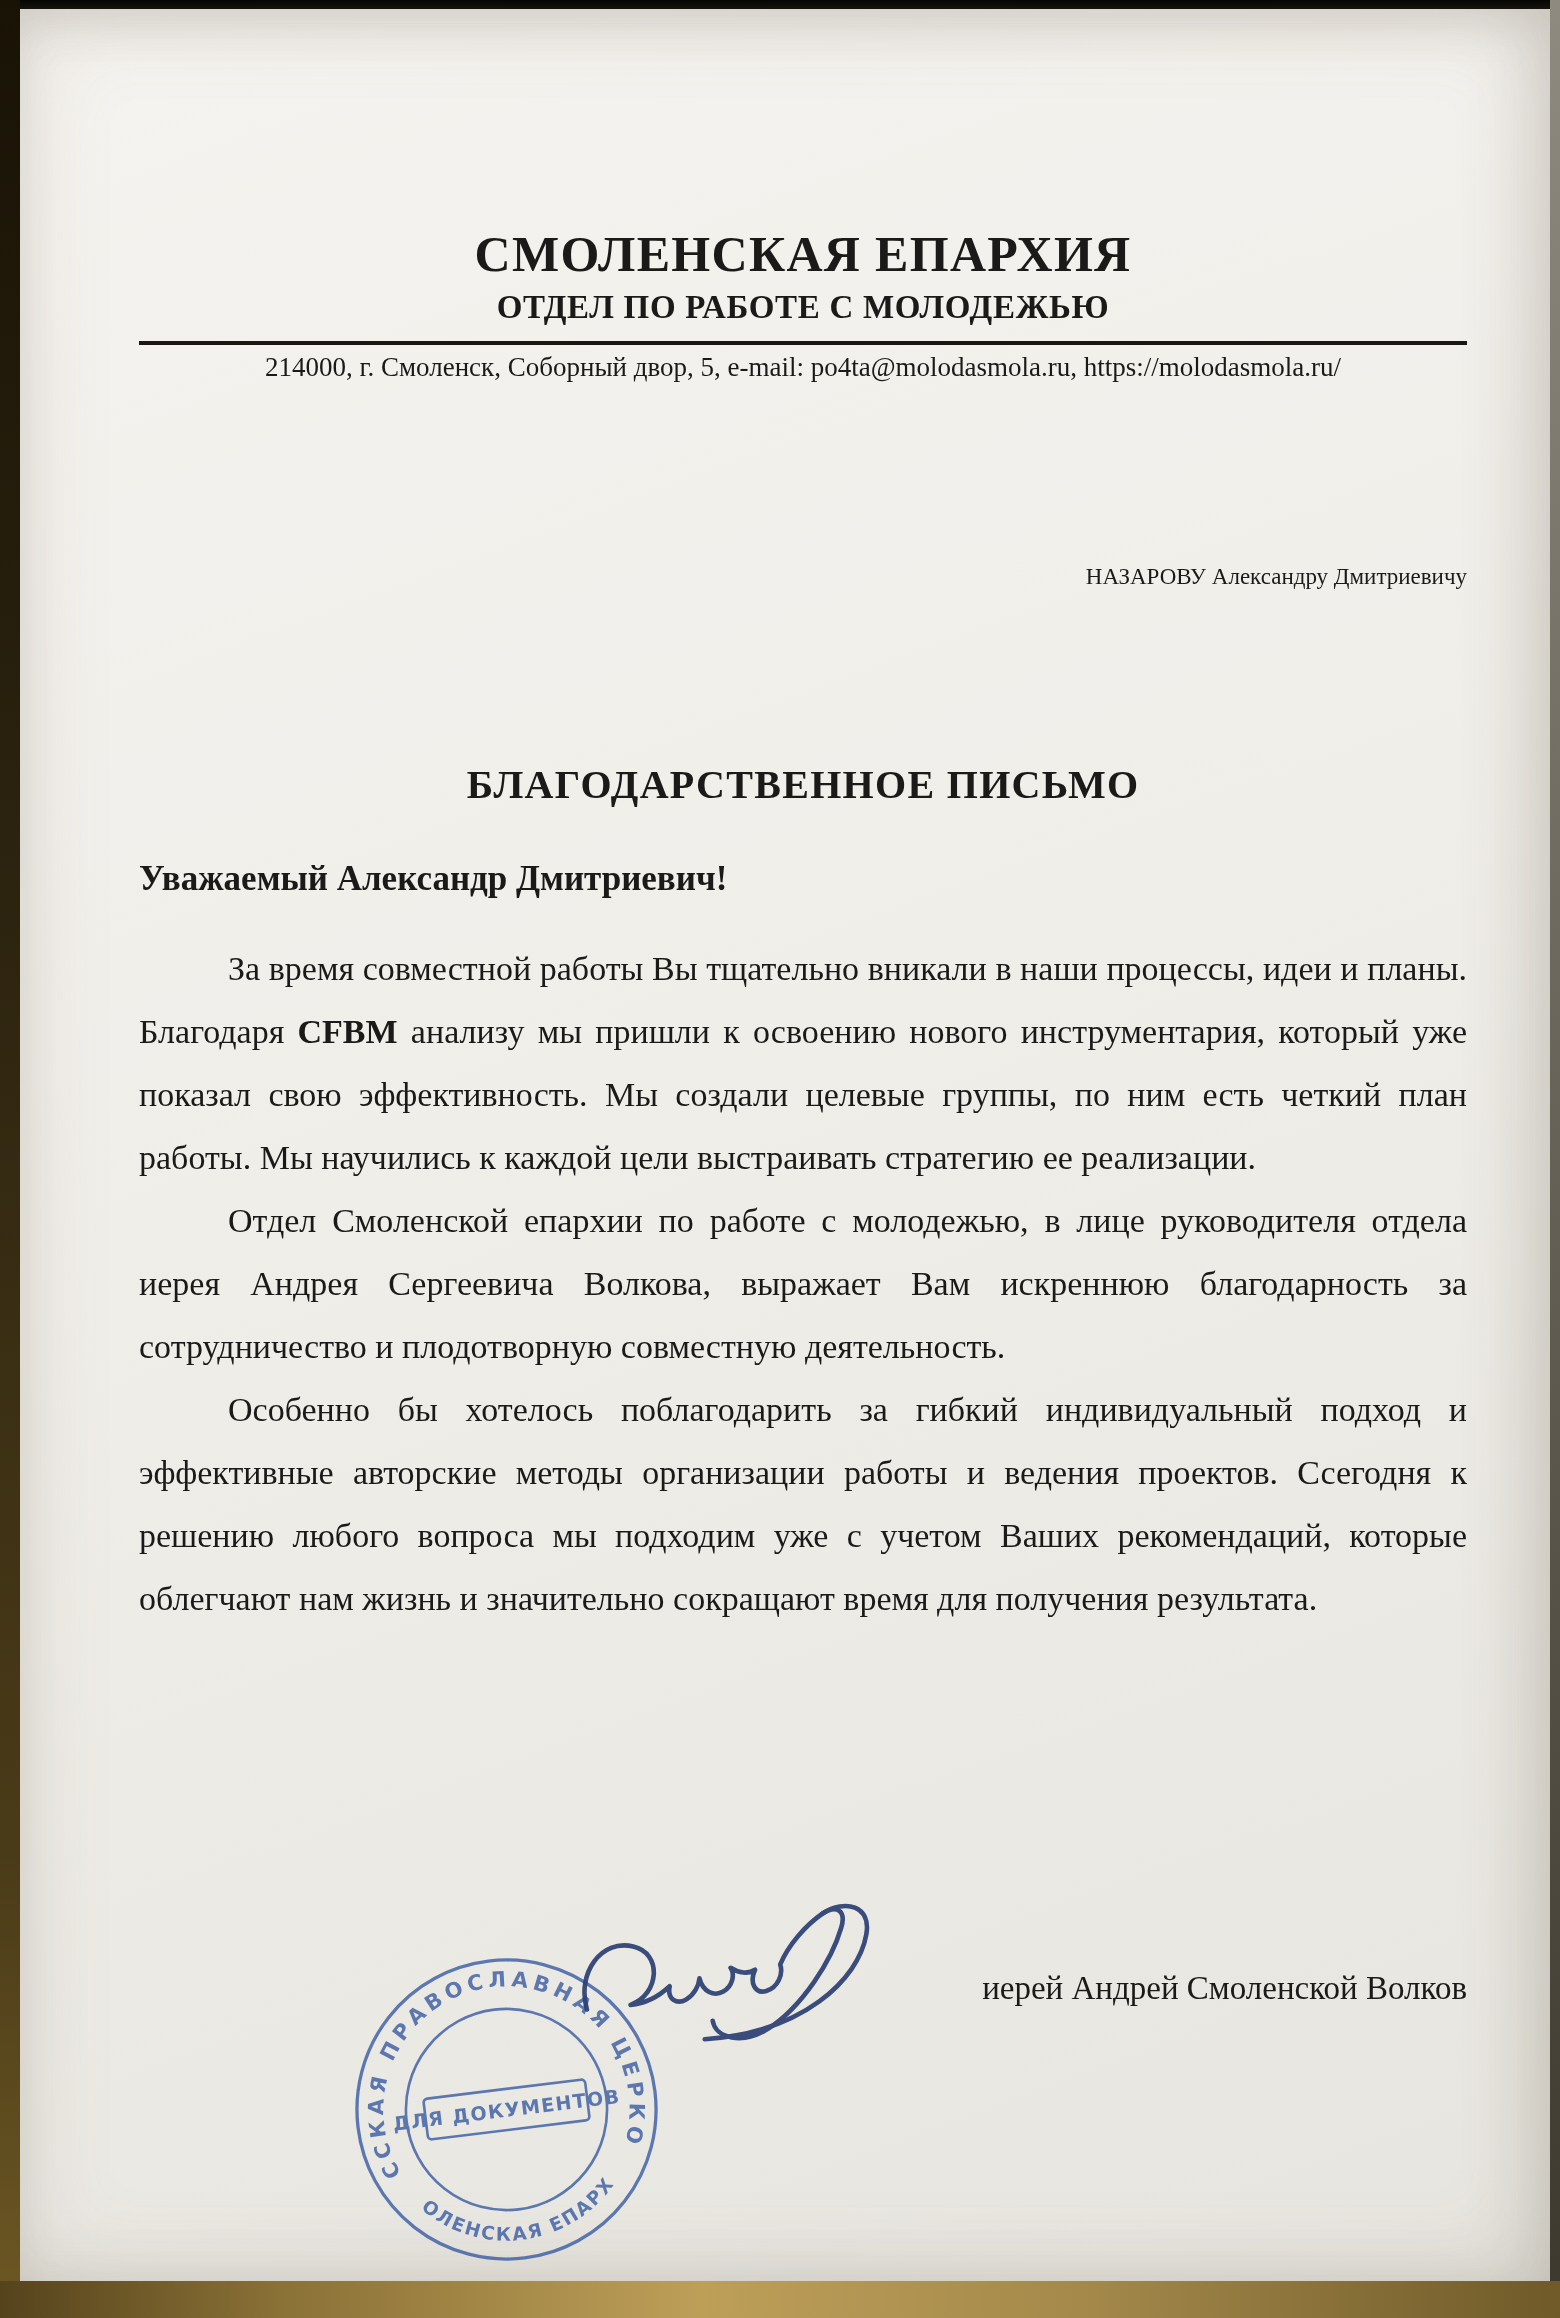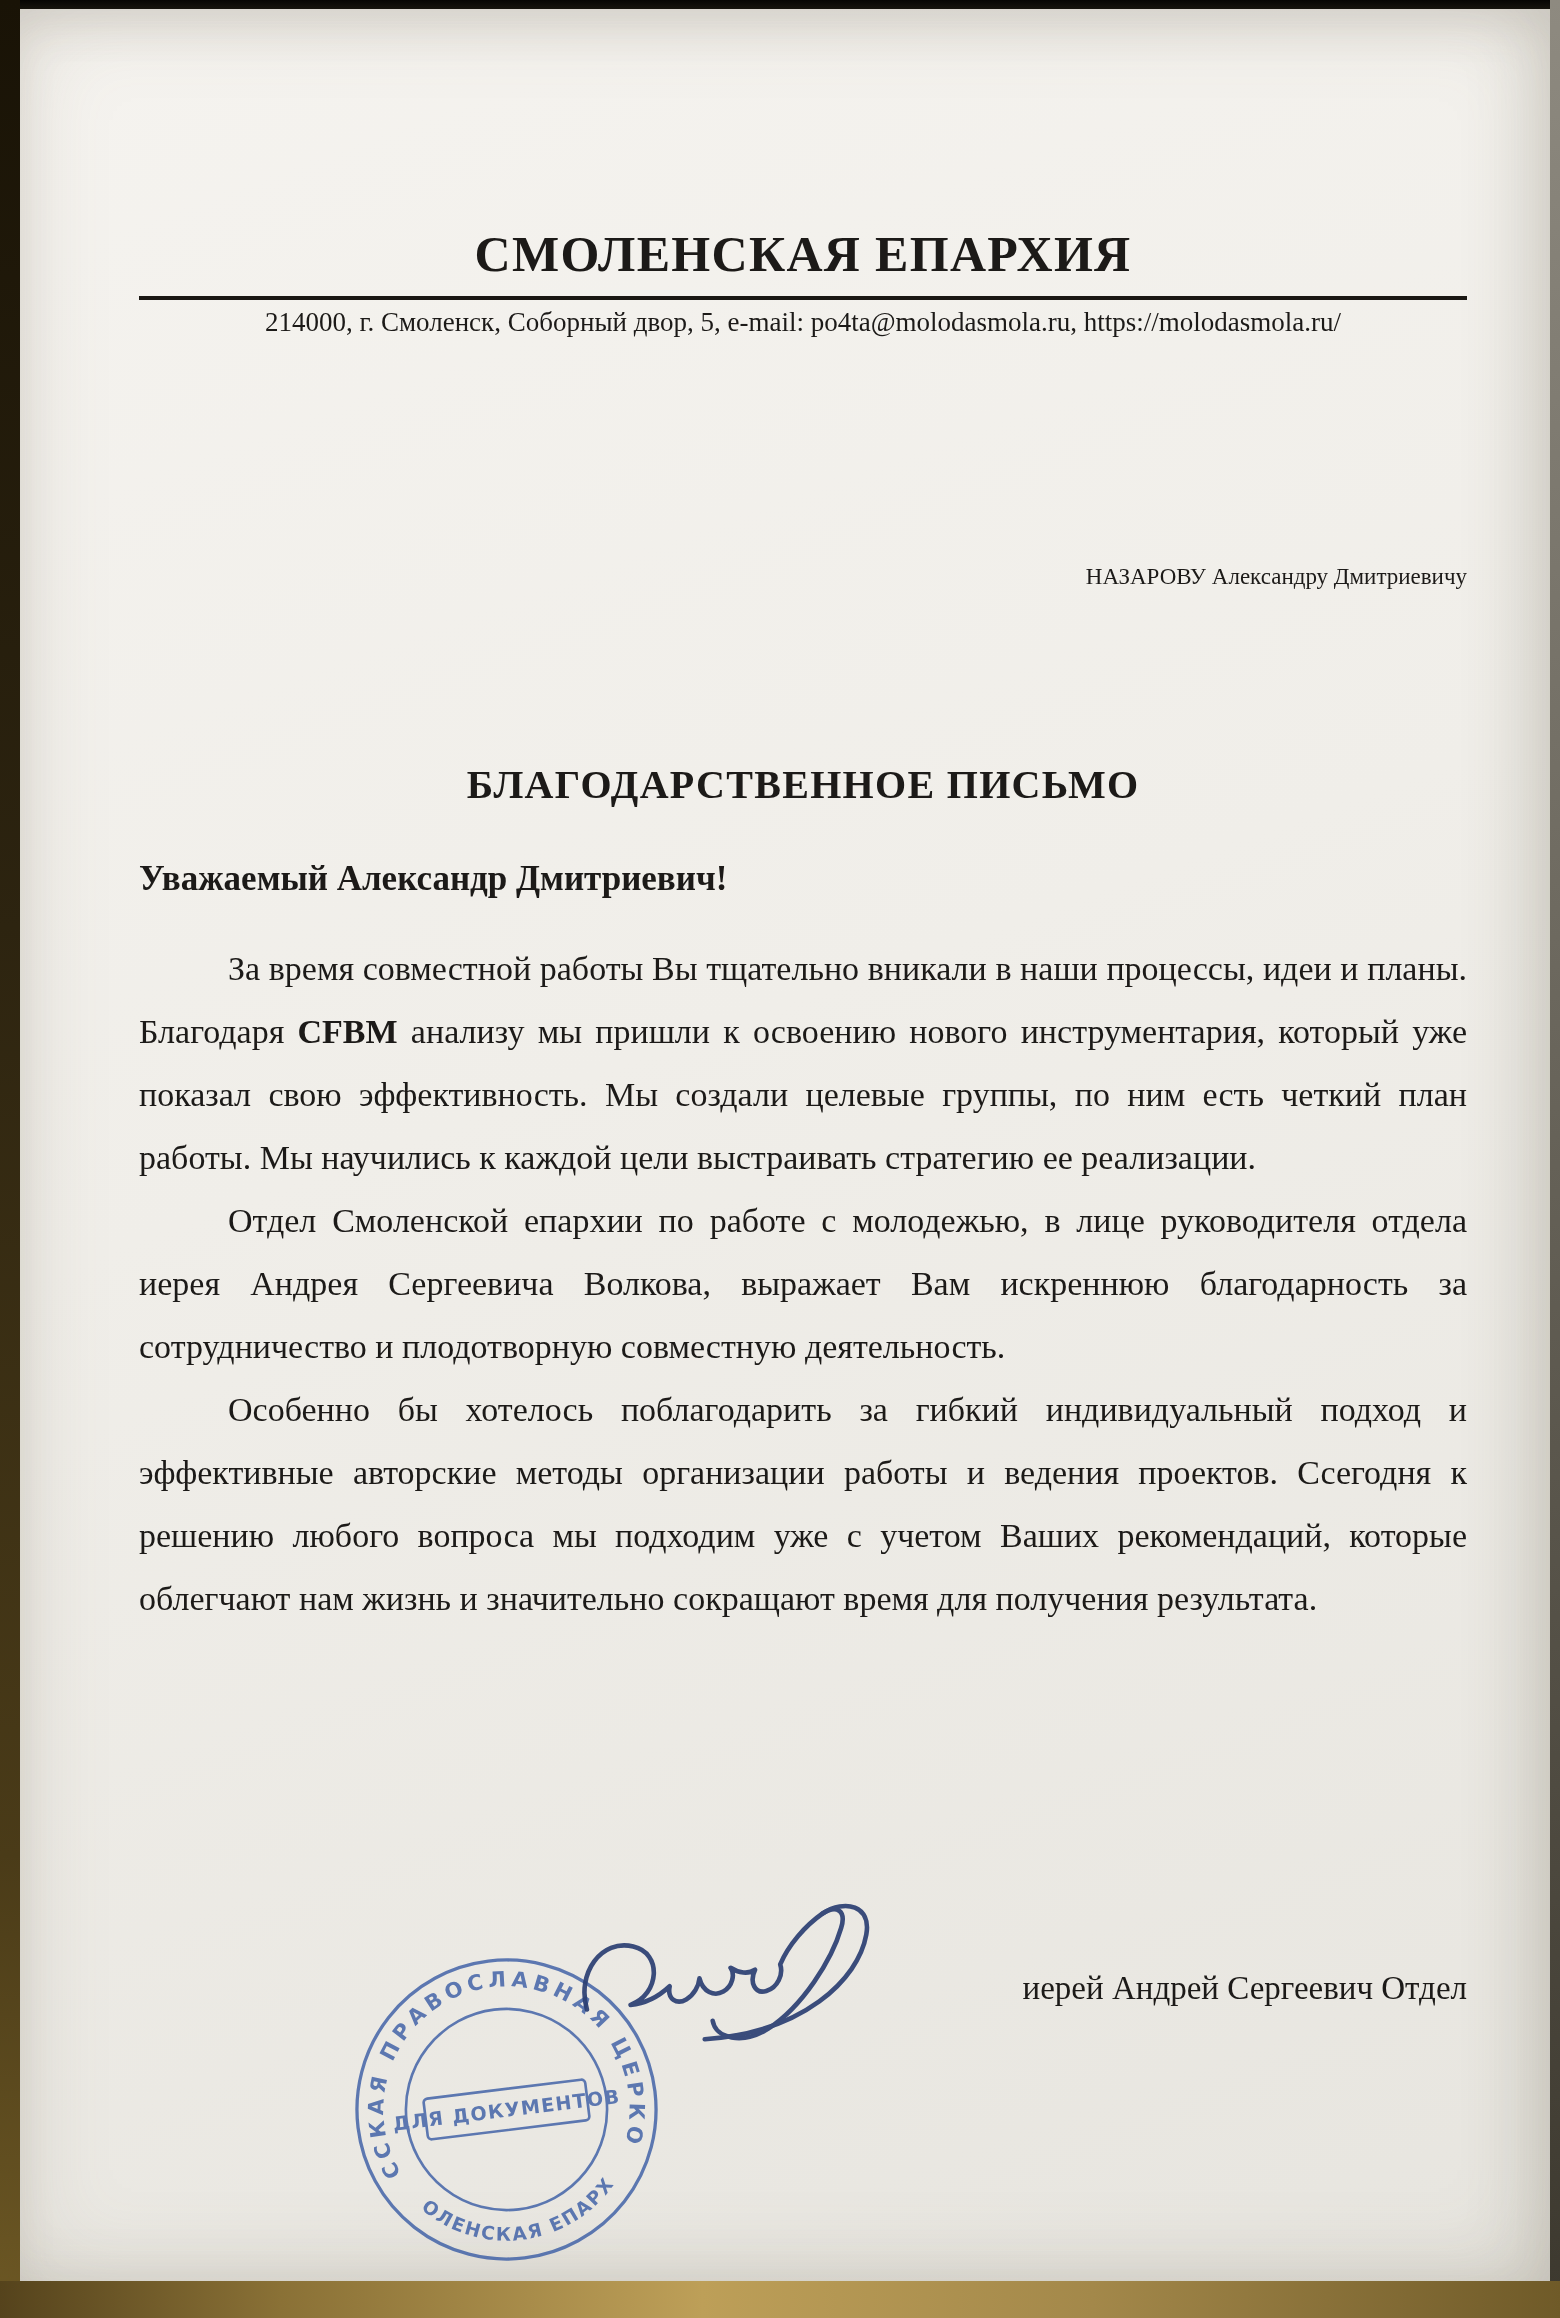--- a/index.html
+++ b/index.html
@@ -66,38 +66,39 @@
 </style>
 </head>
 <body>
 
 <div class="paper"></div>
 
 <div class="content">
 
   <header class="letterhead">
     <div class="org">СМОЛЕНСКАЯ ЕПАРХИЯ</div>
+    <div class="dept">ОТДЕЛ ПО РАБОТЕ С МОЛОДЕЖЬЮ</div>
     <div class="rule"></div>
     <div class="contact">214000, г. Смоленск, Соборный двор, 5, e-mail: po4ta@molodasmola.ru, https://molodasmola.ru/</div>
   </header>
 
   <div class="recipient">НАЗАРОВУ Александру Дмитриевичу</div>
 
   <div class="title">БЛАГОДАРСТВЕННОЕ ПИСЬМО</div>
 
   <div class="salutation">Уважаемый Александр Дмитриевич!</div>
 
   <div class="body-text">
     <p><span>За время совместной работы Вы тщательно вникали в наши процессы, идеи и планы. Благодаря </span><span style="font-weight: bold;">CFBM</span><span> анализу мы пришли к освоению нового инструментария, который уже показал свою эффективность. Мы создали целевые группы, по ним есть четкий план работы. Мы научились к каждой цели выстраивать стратегию ее реализации.</span></p>
     <p><span>Отдел Смоленской епархии по работе с молодежью, в лице руководителя отдела иерея Андрея Сергеевича Волкова, выражает Вам искреннюю благодарность за сотрудничество и плодотворную совместную деятельность.</span></p>
     <p><span>Особенно бы хотелось поблагодарить за гибкий индивидуальный подход и эффективные авторские методы организации работы и ведения проектов. Ссегодня к решению любого вопроса мы подходим уже с учетом Ваших рекомендаций, которые облегчают нам жизнь и значительно сокращают время для получения результата.</span></p>
   </div>
 
 
-  <div class="sig-name">иерей Андрей Сергеевич Отдел</div>
+  <div class="sig-name">иерей Андрей Смоленской Волков</div>
 
 </div>
 
 <div class="stamp" style="color: rgb(61, 95, 166);">
   <svg viewBox="0 0 470 470" width="311" height="311">
     <defs>
       <path id="stampArcTop" d="M 66.4 313.6 A 186 186 0 1 1 403.6 313.6" fill="none"></path>
       <path id="stampArcBottom" d="M 83.3 362.3 A 198 198 0 0 0 386.7 362.3" fill="none"></path>
     </defs>
     <circle cx="235" cy="235" r="226" fill="none" stroke="currentColor" stroke-width="5"></circle>

